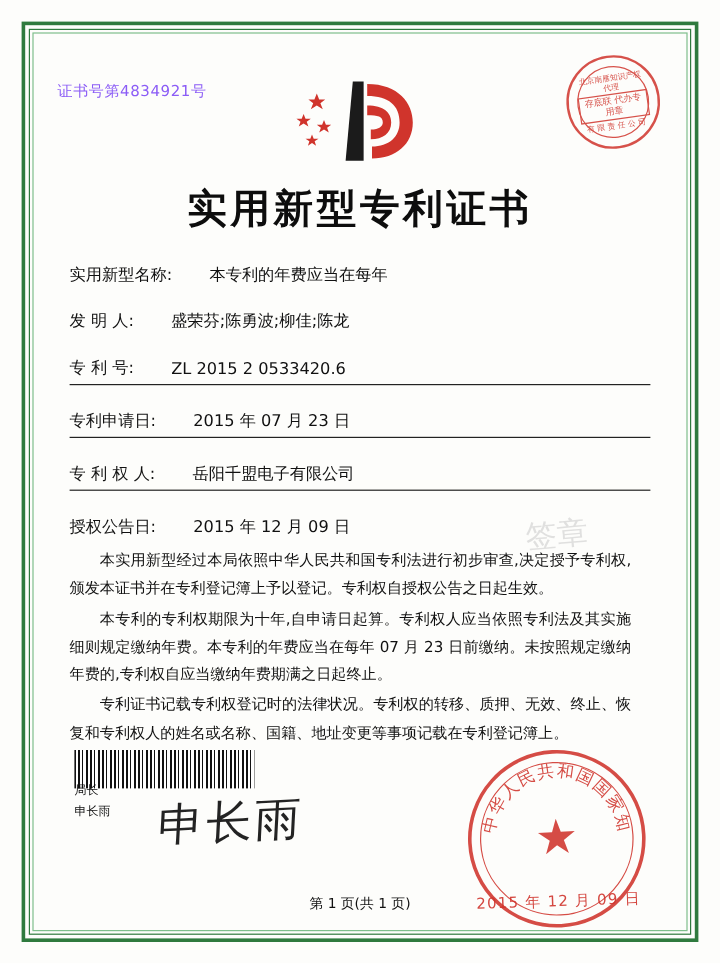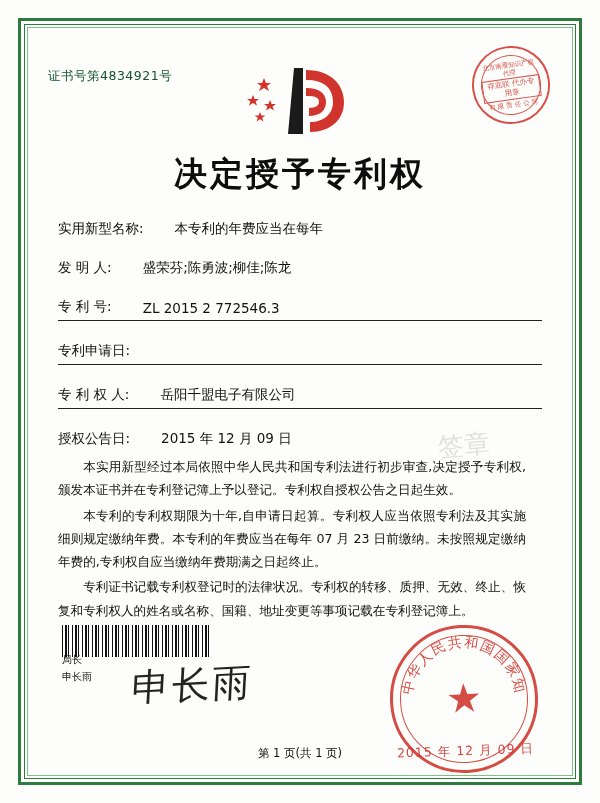--- a/index.html
+++ b/index.html
@@ -34,21 +34,21 @@
     box-sizing:border-box;
   }
   .content{
     position:absolute;
     left:40px;top:40px;right:40px;bottom:40px;
   }
 
   
   .cert-no{
     position:absolute;left:8px;top:28px;
-    font-size:12.5px;letter-spacing:.5px;color:#14532d;
+    font-size:12.5px;letter-spacing:.5px;color:#8b5cf6;
     white-space:nowrap;
   }
 
   
   .seal-top{
     position:absolute;right:10px;top:6px;
     width:74px;height:74px;border-radius:50%;
     border:2px solid #d0342c;
     color:#d0342c;
     display:flex;align-items:center;justify-content:center;
@@ -216,37 +216,38 @@
           <polygon points="20,50 21.4,53.6 25.4,53.6 22.2,55.8 23.4,59.4 20,57.2 16.6,59.4 17.8,55.8 14.6,53.6 18.6,53.6"></polygon>
         </g>
 
         <polygon points="54,6 63,6 63,72 48,72" fill="#1b1b1b"></polygon>
 
         <path d="M66 8 C92 8 104 24 104 40 C104 58 90 70 70 70 L70 60 C84 60 93 52 93 40 C93 26 84 18 66 18 Z" fill="#d0342c"></path>
         <path d="M66 26 C80 26 86 32 86 40 C86 49 79 54 69 54 L69 46 C76 46 79 43 79 40 C79 35 75 34 66 34 Z" fill="#d0342c"></path>
       </svg>
     </div>
 
-    <div class="title">决定授予专利权</div>
+    <div class="title">实用新型专利证书</div>
 
     <div class="fields">
       <div class="field-row">
         <span class="field-label">实用新型名称:</span>
         <span class="field-value">本专利的年费应当在每年</span>
       </div>
       <div class="field-row">
         <span class="field-label">发 明 人:</span>
         <span class="field-value">盛荣芬;陈勇波;柳佳;陈龙</span>
       </div>
       <div class="field-row underline">
         <span class="field-label">专 利 号:</span>
-        <span class="field-value">ZL 2015 2 772546.3</span>
+        <span class="field-value">ZL 2015 2 0533420.6</span>
       </div>
       <div class="field-row underline">
         <span class="field-label">专利申请日:</span>
+        <span class="field-value">2015 年 07 月 23 日</span>
       </div>
       <div class="field-row underline">
         <span class="field-label">专 利 权 人:</span>
         <span class="field-value">岳阳千盟电子有限公司</span>
       </div>
       <div class="field-row">
         <span class="field-label">授权公告日:</span>
         <span class="field-value">2015 年 12 月 09 日</span>
       </div>
     </div>

